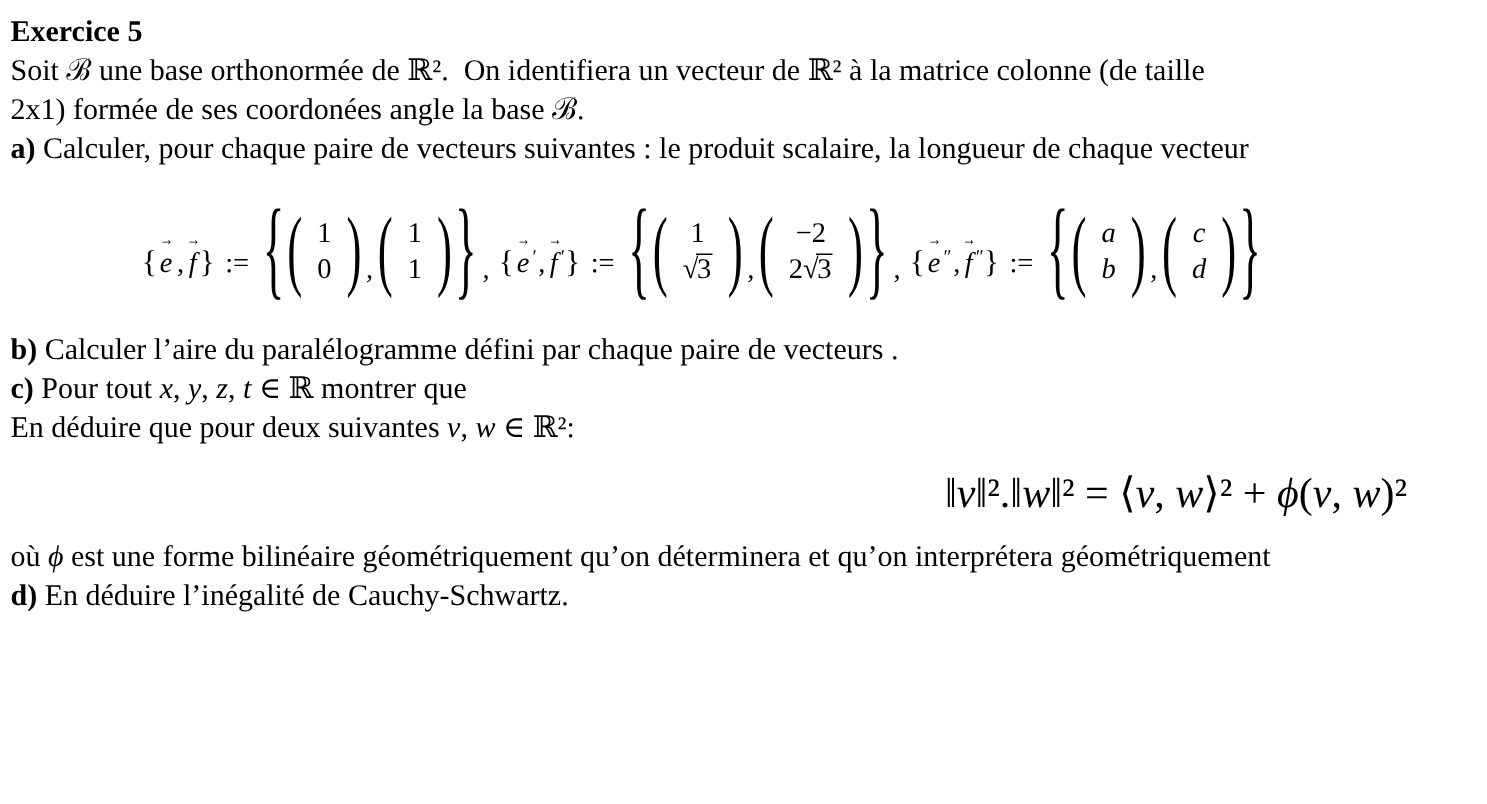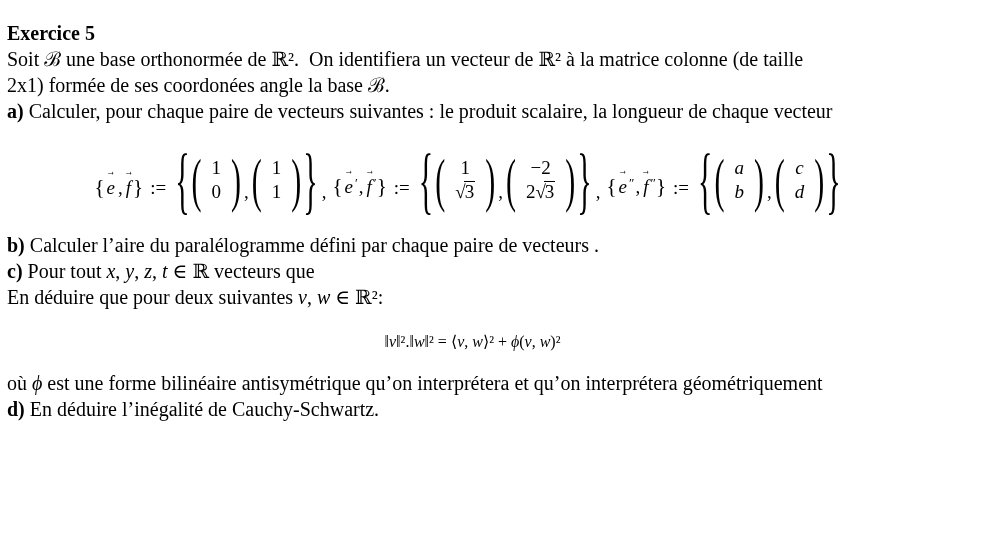--- a/index.html
+++ b/index.html
@@ -1,19 +1,19 @@
 <!DOCTYPE html>
 <html><head>
 <meta charset="utf-8">
 <style>
   html, body { margin: 0; padding: 0; overflow: hidden; }
   .page {
     width: 945px; height: 536px; box-sizing: border-box;
     background: #ffffff; color: #000000;
-    padding: 20px 7px 0 7px;
+    padding: 8px 7px 0 7px;
     font-family: "Liberation Serif", "DejaVu Serif", serif;
     font-size: 20px; line-height: 26px;
   }
   .line { white-space: pre; }
   .title { font-weight: 700; }
   .lbl { font-weight: 700; }
 
   
   .disp1 {
     height: 88px; margin: 12px 0 8px 0;
@@ -35,21 +35,21 @@
   .bb { display: inline-block; font-size: 30px; line-height: 30px; transform: scaleY(2.45); margin: 0 2px; }
   .bp { display: inline-block; font-size: 30px; line-height: 30px; transform: scaleY(2.0); }
   .matrix { display: inline-flex; align-items: center; }
   .mcol { display: inline-flex; flex-direction: column; align-items: center; justify-content: center; padding: 0 10px; }
   .mrow { line-height: 24px; text-align: center; }
   .msep { position: relative; top: 11px; margin: 0 3px; }
   .trail { position: relative; top: 11px; margin: 0 6px 0 2px; }
 
   
   .disp2 { text-align: center; margin: 18px 0 16px 0; font-size: 22px; line-height: 30px; }
-  .disp3 { text-align: center; margin: 17px 0 13px 0; font-size: 16px; line-height: 30px; }
+  .disp3 { text-align: right; margin: 17px 0 13px 0; font-size: 28px; line-height: 30px; }
 
   
   i { font-style: italic; }
   .rad { display: inline-block; line-height: 1.05; border-top: 1.3px solid #000; margin-left: -1px; padding: 0 1px; }
   .sq { letter-spacing: -1px; }
 </style>
 </head>
 <body>
 
 <div class="page">
@@ -159,24 +159,24 @@
         <span class="bp">)</span>
       </span>
       <span class="bb">}</span>
       <span class="trail"></span>
     </span>
 
   </div>
 
   <div class="line"><b class="lbl">b)</b><span> Calculer l’aire du paralélogramme défini par chaque paire de vecteurs .</span></div>
 
-  <div class="line"><b class="lbl">c)</b><span> Pour tout </span><span><i>x</i>, <i>y</i>, <i>z</i>, <i>t</i> ∈ ℝ</span><span> vecteurs que</span></div>
+  <div class="line"><b class="lbl">c)</b><span> Pour tout </span><span><i>x</i>, <i>y</i>, <i>z</i>, <i>t</i> ∈ ℝ</span><span> montrer que</span></div>
 
 
   <div class="line"><span>En déduire que pour deux suivantes </span><span><i>v</i>, <i>w</i> ∈ ℝ²</span><span>:</span></div>
 
   <div class="disp3"><span>‖<i>v</i>‖².‖<i>w</i>‖² = ⟨<i>v</i>, <i>w</i>⟩² + <i>ϕ</i>(<i>v</i>, <i>w</i>)²</span></div>
 
-  <div class="line"><span>où </span><span><i>ϕ</i></span><span> est une forme bilinéaire antisymétrique qu’on interprétera et qu’on interprétera géométriquement</span></div>
+  <div class="line"><span>où </span><span><i>ϕ</i></span><span> est une forme bilinéaire géométriquement qu’on déterminera et qu’on interprétera géométriquement</span></div>
 
   <div class="line"><b class="lbl">d)</b><span> En déduire l’inégalité de Cauchy-Schwartz.</span></div>
 
 </div>
 
 </body></html>

